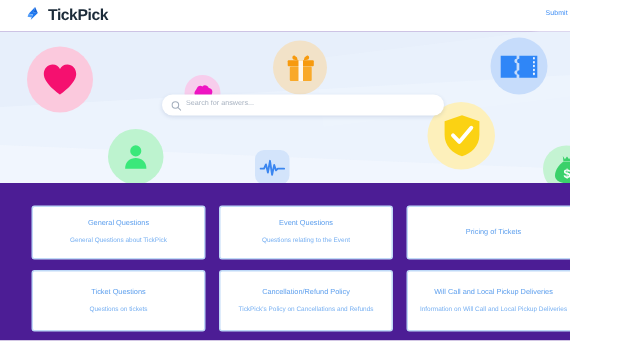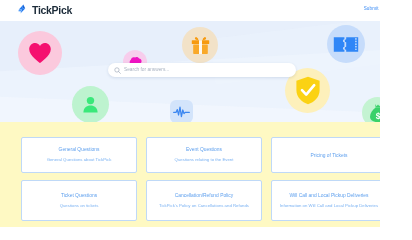--- a/index.html
+++ b/index.html
@@ -11,21 +11,21 @@
     width: 412px;
     height: 227px;
     overflow: hidden;
     font-family: "Liberation Sans", sans-serif;
     position: relative;
   }
   #page {
     position: relative;
     width: 380px;
     height: 227px;
-    background: #fef9c3;
+    background: #4c1d95;
     overflow: hidden;
   }
 
   
   #header {
     position: absolute;
     left: 0; top: 0;
     width: 412px; height: 21px;
     background: #ffffff;
     z-index: 40;

